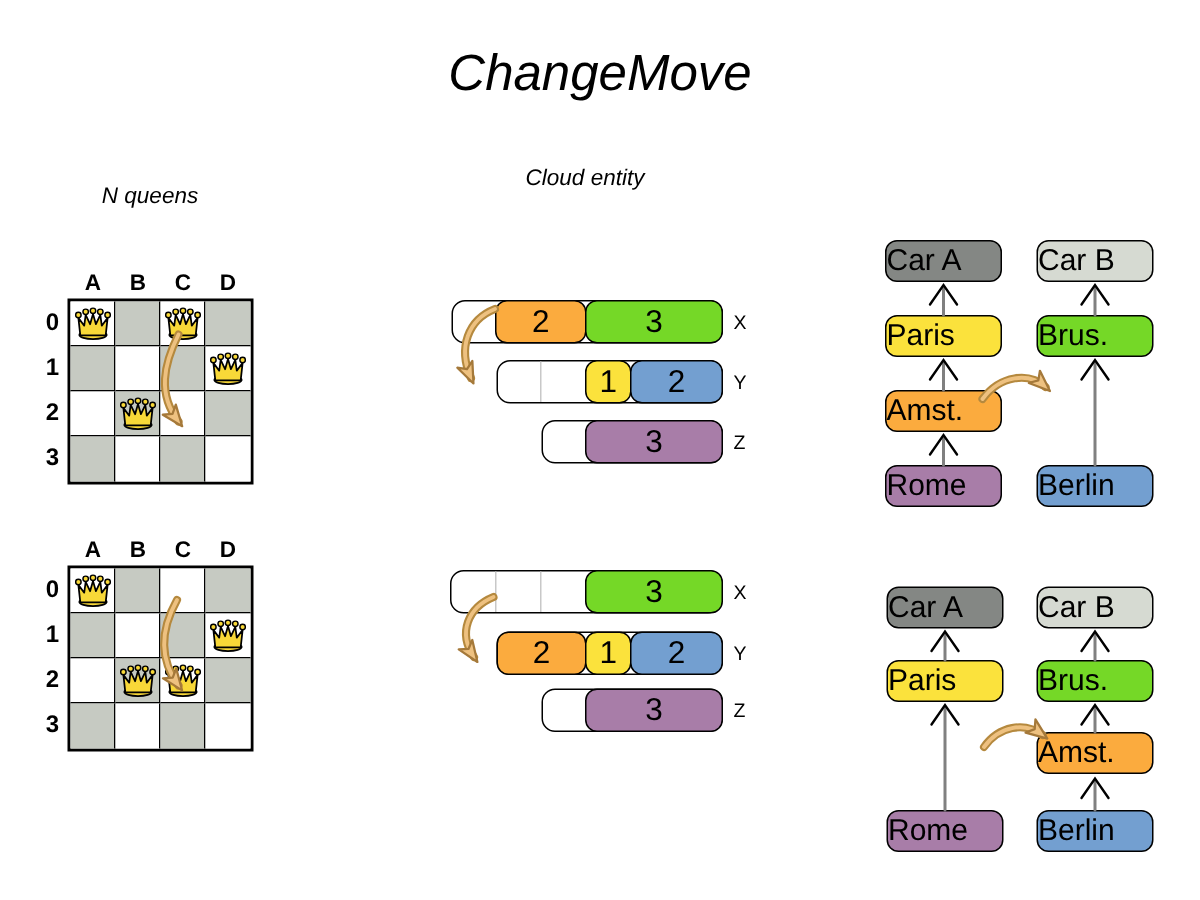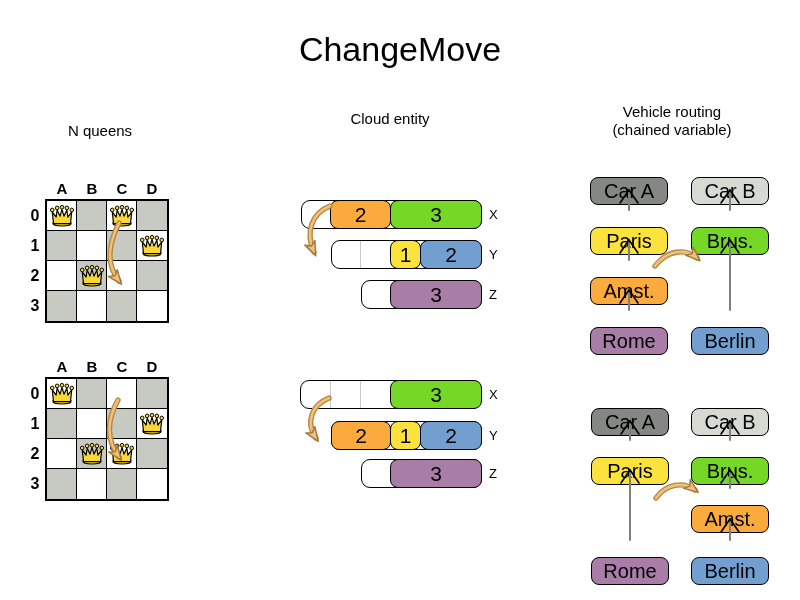--- a/index.html
+++ b/index.html
@@ -1,19 +1,19 @@
 <!DOCTYPE html>
 <html><head>
 <meta charset="utf-8">
 <style>
   html,body{margin:0;padding:0;background:#fff;}
   #canvas{position:relative;width:800px;height:600px;background:#fff;overflow:hidden;
           font-family:"Liberation Sans",sans-serif;color:#000;}
   .abs{position:absolute;}
-  .center{text-align:center;}
+  .center{text-align:center;font-style:italic;}
 
   
   .title{font-size:34px;line-height:36px;}
   .subtitle{font-size:13px;line-height:15px;}
   .section-label{font-size:15px;line-height:18px;}
 
   
   .board{display:grid;grid-template-columns:repeat(4,30px);grid-template-rows:repeat(4,30px);
          border:2px solid #000;width:120px;height:120px;}
   .cell{box-sizing:border-box;position:relative;display:flex;align-items:center;justify-content:center;}
@@ -34,21 +34,21 @@
   .orange{background:#fbab3e;}
   .green{background:#75d827;}
   .yellow{background:#fbe23c;}
   .blue{background:#739fd0;}
   .purple{background:#a87da8;}
   .divider{width:1px;background:#c8c8c8;}
   .cloud-label{font-size:13px;line-height:16px;}
 
   
   .vr-box{box-sizing:border-box;width:78px;height:28px;border:1.8px solid #000;border-radius:8px;
-          display:flex;align-items:center;justify-content:center;font-size:20px;margin-top:17px;}
+          display:flex;align-items:center;justify-content:flex-start;font-size:20px;}
   .cardark{background:#848784;}
   .carlight{background:#d6dad2;}
 
   .overlay{position:absolute;left:0;top:0;pointer-events:none;z-index:6;}
 </style>
 </head>
 <body>
 
 <div id="canvas">
 
@@ -63,24 +63,20 @@
         <circle cx="27.5" cy="4.8" r="2.8" fill="#f8d838" stroke="#000" stroke-width="1.5"></circle>
         <circle cx="35" cy="8" r="2.8" fill="#f8d838" stroke="#000" stroke-width="1.5"></circle>
       </g>
     </defs>
   </svg>
 
   <div class="abs center title" style="left:200px;top:31px;width:400px;">ChangeMove</div>
 
   <div class="abs center section-label" style="left:30px;top:110px;width:140px;margin-top:12px;">N queens</div>
   <div class="abs center section-label" style="left:320px;top:110px;width:140px;">Cloud entity</div>
-  <div class="abs center section-label" style="left:592px;top:103px;width:160px;">
-    <div>Vehicle routing</div>
-    <div>(chained variable)</div>
-  </div>
 
   <div class="abs col-labels" style="left:47px;top:180px;">
     <span>A</span>
     <span>B</span>
     <span>C</span>
     <span>D</span>
   </div>
   <div class="abs row-labels" style="left:27px;top:201px;">
     <span>0</span>
     <span>1</span>

